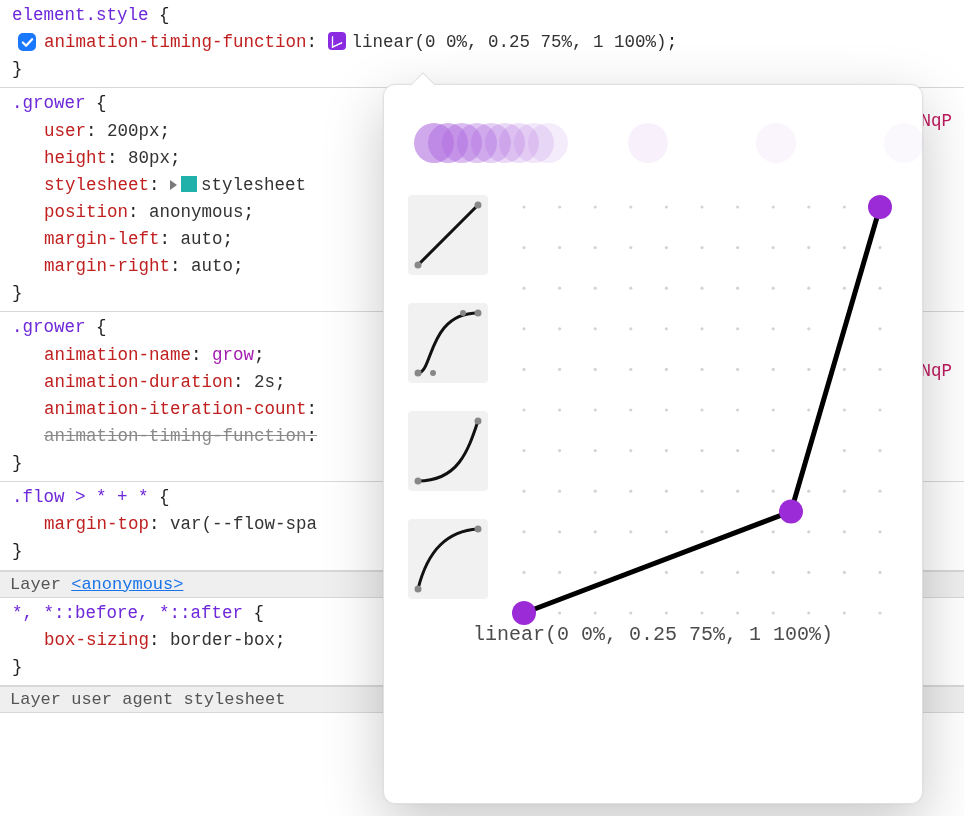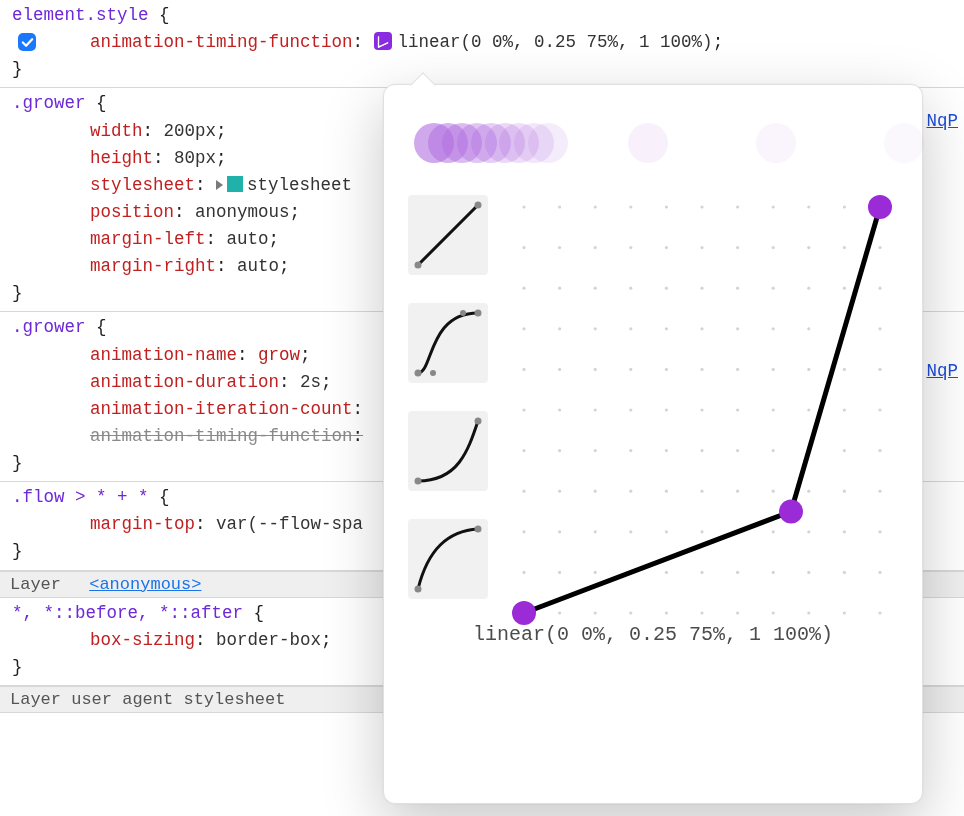--- a/index.html
+++ b/index.html
@@ -16,24 +16,24 @@
   }
   .rules { }
   .rule {
     border-bottom: 1px solid #d8d8d8;
     padding: 2px 4px 4px 12px;
     line-height: 1.55;
   }
   .selector { color: #6d28d9; }
   .brace { color: #222; }
   .decl { padding-left: 32px; white-space: nowrap; position: relative; }
-  .prop { color: #c02020; margin-left: 46px; }
+  .prop { color: #c02020; }
   .colon { color: #222; }
   .val { color: #333; }
-  .val-ident { color: #b91c1c; }
+  .val-ident { color: #a21caf; }
   .semi { color: #222; }
   .checkbox {
     position: absolute;
     left: 6px;
     top: 4px;
     width: 18px; height: 18px;
     border-radius: 5px;
     background: #1a78ff;
     display: inline-flex;
     align-items: center; justify-content: center;
@@ -77,26 +77,25 @@
   .strike { text-decoration: line-through; color: #8a8a8a; }
   .strike .prop { color: #8a8a8a; }
   .layer-bar {
     background: #efefef;
     border-top: 1px solid #d8d8d8;
     border-bottom: 1px solid #d8d8d8;
     padding: 3px 10px;
     color: #555;
     font-size: 17px;
   }
-  .layer-link { color: #1a73e8; text-decoration: underline; margin-left: 18px; }
+  .layer-link { color: #1a73e8; text-decoration: underline; }
   .source-link {
     position: absolute;
-    right: 6px;
-    color: #1d4ed8;
-    text-decoration: underline;
+    right: 12px;
+    color: #be185d;
   }
 
   
   .popover {
     position: absolute;
     left: 383px;
     top: 84px;
     width: 540px;
     height: 720px;
     background: #fff;
@@ -181,21 +180,21 @@
       <span class="prop">animation-timing-function</span><span class="colon">: </span>
       <span class="swatch-ease"></span><span class="val">linear(0 0%, 0.25 75%, 1 100%)</span><span class="semi">;</span>
     </div>
     <span class="brace">}</span>
   </div>
 
   <div class="rule">
     <span class="source-link" style="top:108px">NqP</span>
     <span class="selector">.grower</span>
     <span class="brace"> {</span>
-    <div class="decl"><span class="prop">width</span><span class="colon">: </span><span class="val">200px</span><span class="semi">;</span></div>
+    <div class="decl"><span class="prop">user</span><span class="colon">: </span><span class="val">200px</span><span class="semi">;</span></div>
     <div class="decl"><span class="prop">height</span><span class="colon">: </span><span class="val">80px</span><span class="semi">;</span></div>
     <div class="decl"><span class="prop">stylesheet</span><span class="colon">: </span><span class="expand-tri"></span><span class="color-chip"></span><span class="val">stylesheet</span></div>
     <div class="decl"><span class="prop">position</span><span class="colon">: </span><span class="val">anonymous</span><span class="semi">;</span></div>
     <div class="decl"><span class="prop">margin-left</span><span class="colon">: </span><span class="val">auto</span><span class="semi">;</span></div>
     <div class="decl"><span class="prop">margin-right</span><span class="colon">: </span><span class="val">auto</span><span class="semi">;</span></div>
     <span class="brace">}</span>
   </div>
 
   <div class="rule">
     <span class="source-link" style="top:358px">NqP</span>

